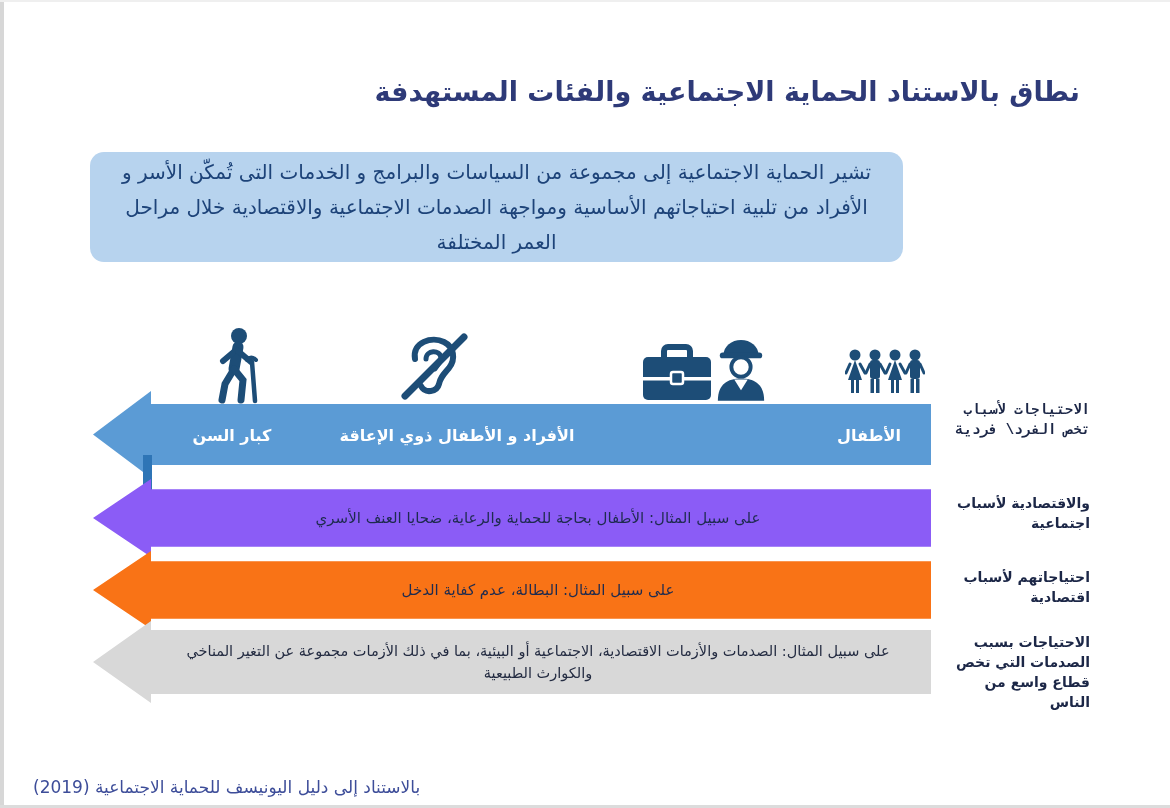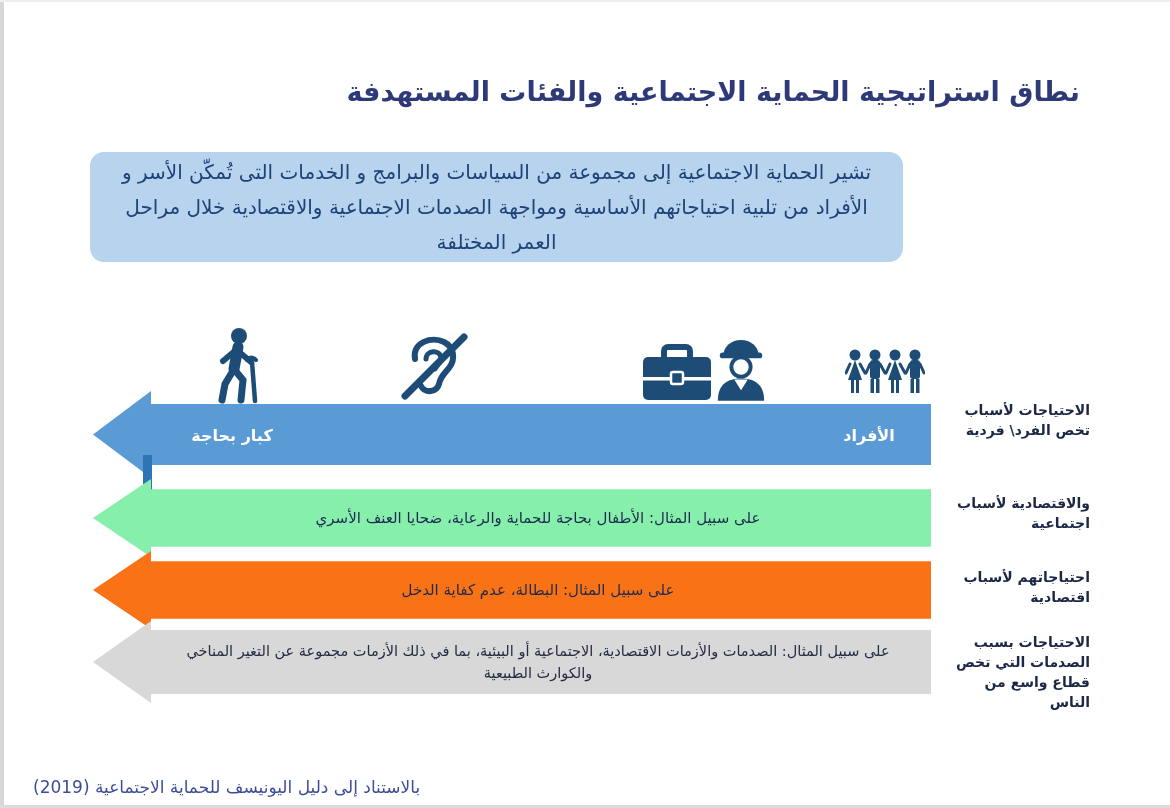--- a/index.html
+++ b/index.html
@@ -51,40 +51,40 @@
     direction:rtl;text-align:center;color:#1e2b4f;
     font-size:15px;font-weight:500;line-height:22px;padding:0 10px;
   }
   .band-4 .example-text{font-size:14.5px;color:#242c42;}
 
   .side-label{
     position:absolute;left:948px;width:142px;
     direction:rtl;text-align:right;color:#1c2747;
     font-size:14px;font-weight:bold;line-height:20px;
   }
-  .side-1{top:400px;}
+  .side-1{top:400px;font-family:Liberation Mono, monospace;}
   .side-2{top:493px;}
   .side-3{top:567px;}
   .side-4{top:632px;}
 
   .deco-bar{position:absolute;left:143px;top:455px;width:9px;height:42px;background:#2e75b6;}
 
   .footer-note{
     position:absolute;left:33px;top:777px;
     direction:rtl;text-align:left;color:#3d4d99;font-size:17px;font-weight:500;
   }
 </style>
 </head>
 <body>
 
 <div class="edge-left"></div>
 <div class="edge-top"></div>
 <div class="edge-bottom"></div>
 
-<div class="slide-title">نطاق استراتيجية الحماية الاجتماعية والفئات المستهدفة</div>
+<div class="slide-title">نطاق بالاستناد الحماية الاجتماعية والفئات المستهدفة</div>
 
 <div class="intro-box" style="background-color: rgb(183, 211, 238);">
   <div class="intro-text">تشير الحماية الاجتماعية إلى مجموعة من السياسات والبرامج و الخدمات التى تُمكّن الأسر و الأفراد من تلبية احتياجاتهم الأساسية ومواجهة الصدمات الاجتماعية والاقتصادية خلال مراحل العمر المختلفة</div>
 </div>
 
 <svg class="icon" style="left:203px;top:327px;" width="66" height="77" viewBox="0 0 66 77">
   <circle cx="36" cy="9" r="8" fill="#1d4d77"></circle>
   <g fill="none" stroke="#1d4d77" stroke-linecap="round">
     <path d="M35 20 L31 42" stroke-width="11"></path>
     <path d="M33 23 L20 34" stroke-width="6"></path>
@@ -144,27 +144,28 @@
     <line x1="25" y1="15" x2="21" y2="24"></line>
       <line x1="35" y1="15" x2="40" y2="24"></line>
     <line x1="45" y1="15" x2="41" y2="24"></line>
       <line x1="55" y1="15" x2="60" y2="24"></line>
     <line x1="65" y1="15" x2="61" y2="24"></line>
       <line x1="75" y1="15" x2="79" y2="24"></line>
   </g>
 </svg>
 
 <div class="band band-1" style="background-color: rgb(91, 155, 213);">
-  <div class="group-label g-children">الأفراد</div>
-  <div class="group-label g-elderly">كبار بحاجة</div>
+  <div class="group-label g-children">الأطفال</div>
+  <div class="group-label g-disability">الأفراد و الأطفال ذوي الإعاقة</div>
+  <div class="group-label g-elderly">كبار السن</div>
 </div>
 
 <div class="deco-bar"></div>
 
-<div class="band band-2" style="background-color: #86efac; text-decoration: underline;">
+<div class="band band-2" style="background-color: #8b5cf6; text-decoration: underline;">
   <div class="example-text">على سبيل المثال: الأطفال بحاجة للحماية والرعاية، ضحايا العنف الأسري</div>
 </div>
 
 <div class="band band-3" style="background-color: #f97316;">
   <div class="example-text">على سبيل المثال: البطالة، عدم كفاية الدخل</div>
 </div>
 
 <div class="band band-4" style="background-color: rgb(216, 216, 216);">
   <div class="example-text">على سبيل المثال: الصدمات والأزمات الاقتصادية، الاجتماعية أو البيئية، بما في ذلك الأزمات مجموعة عن التغير المناخي والكوارث الطبيعية</div>
 </div>

